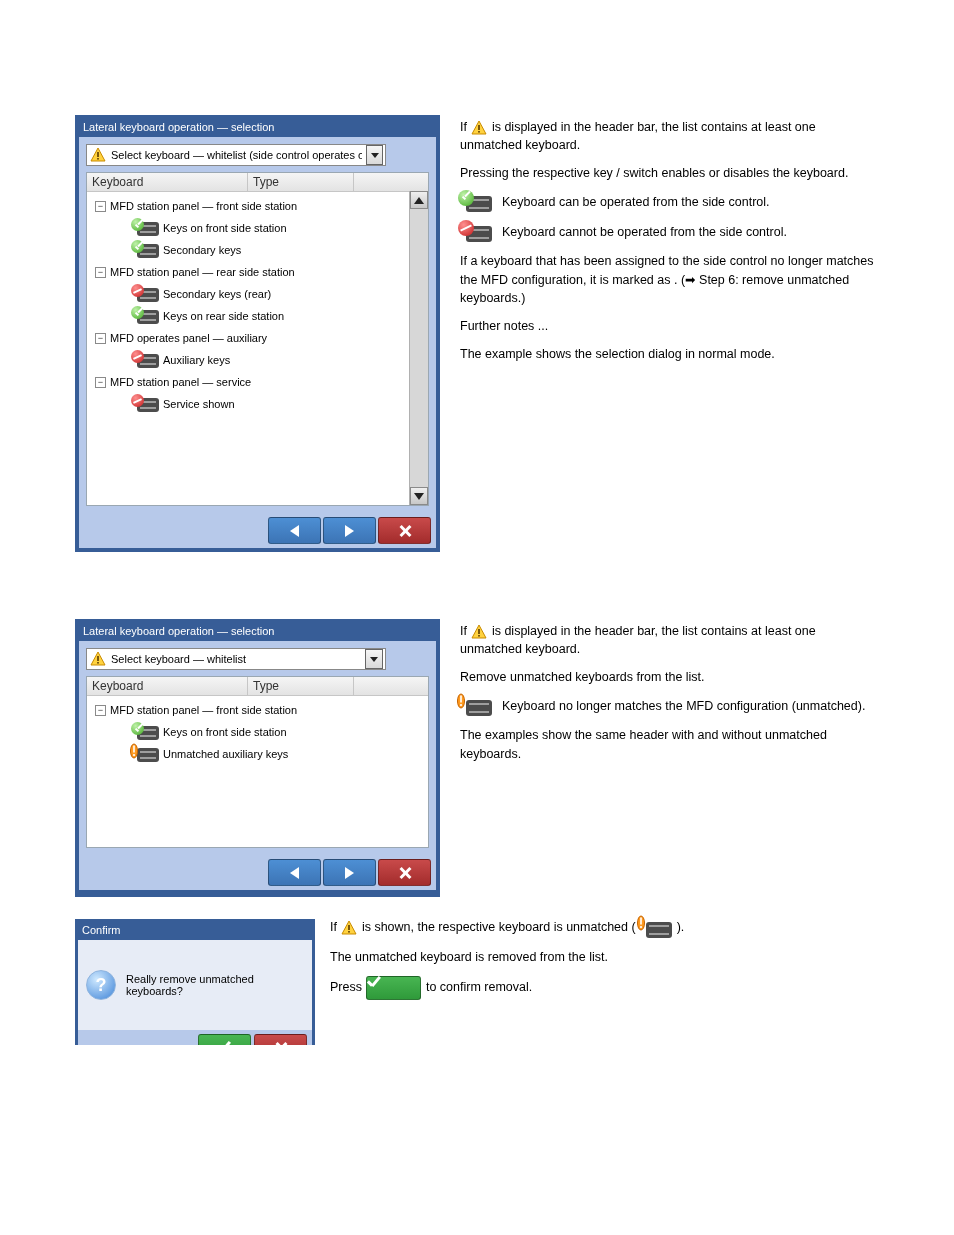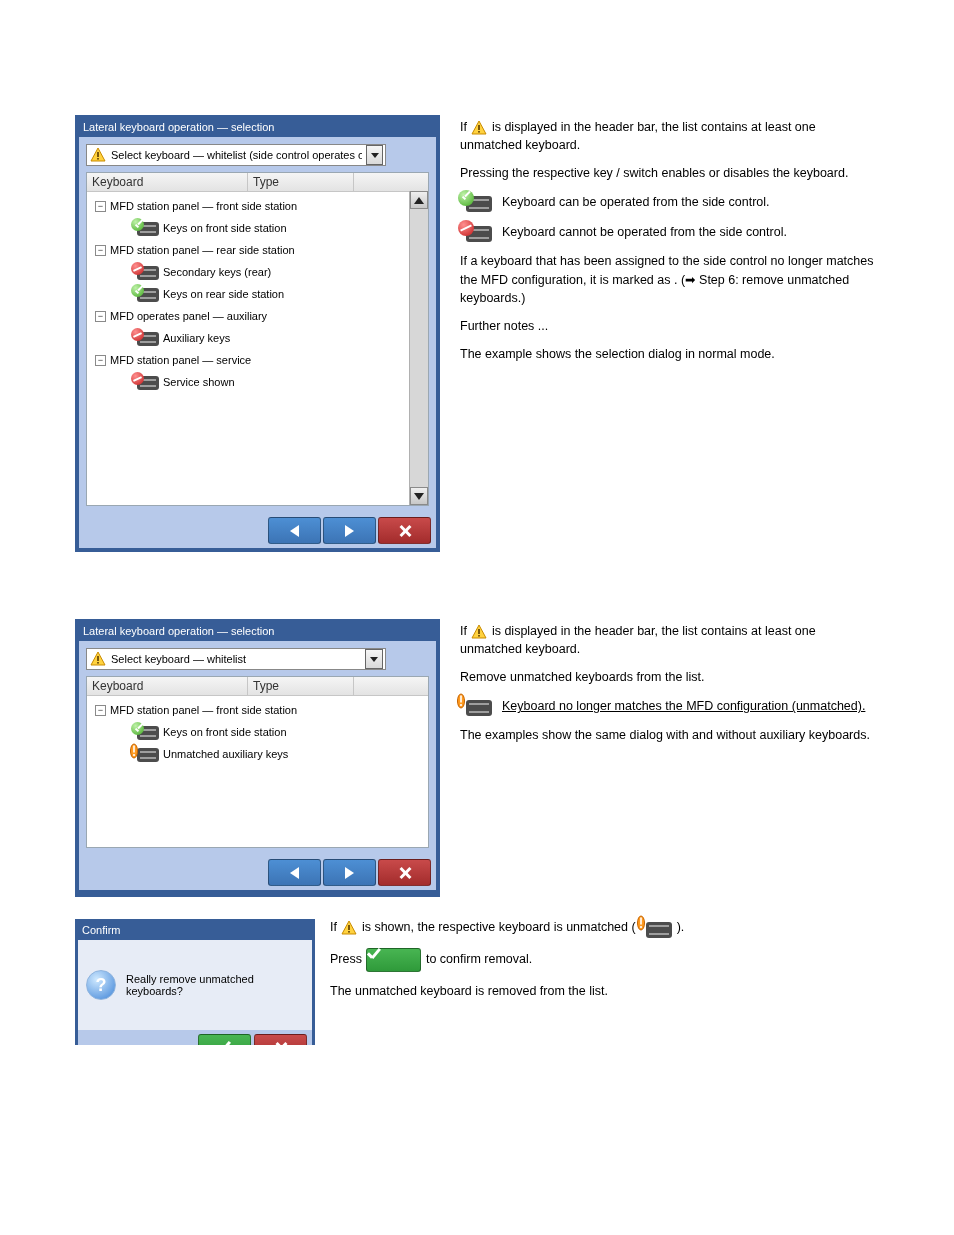--- a/index.html
+++ b/index.html
@@ -424,20 +424,27 @@
                 <span class="expander">−</span>
                 <span>MFD station panel — front side station</span>
               </div>
               <div class="tline tchild">
                 <span class="kbicon kb-sm">
                   <span class="kb"></span>
                   <span class="overlay ov-check"></span>
                 </span>
                 <span>Keys on front side station</span>
               </div>
+              <div class="tline tchild">
+                <span class="kbicon kb-sm">
+                  <span class="kb"></span>
+                  <span class="overlay ov-check"></span>
+                </span>
+                <span>Secondary keys</span>
+              </div>
             </div>
             <div class="tnode">
               <div class="tline">
                 <span class="expander">−</span>
                 <span>MFD station panel — rear side station</span>
               </div>
               <div class="tline tchild">
                 <span class="kbicon kb-sm">
                   <span class="kb"></span>
                   <span class="overlay ov-block"></span>
@@ -589,32 +596,32 @@
 
   <div class="body-text" style="position:absolute; left:460px; top:622px; width:420px;">
     <p>
       <span>If </span>
       <span class="warn-tri inline-icon"><svg width="16" height="16">
             <use href="#warntri"></use>
           </svg></span>
       <span> is displayed in the header bar, the list contains at least one unmatched keyboard.</span>
     </p>
     <p>Remove unmatched keyboards from the list.</p>
-    <p style="display:flex;align-items:center;gap:10px;text-decoration:underline;">
+    <p style="display:flex;align-items:center;gap:10px;">
       <span class="kbicon">
           <span class="kb"></span>
           <span class="overlay ov-warn">
             <svg width="10" height="18">
               <use href="#exclori"></use>
             </svg>
           </span>
         </span>
       <span>Keyboard no longer matches the MFD configuration (unmatched).</span>
     </p>
-    <p>The examples show the same dialog with and without auxiliary keyboards.</p>
+    <p>The examples show the same header with and without unmatched keyboards.</p>
   </div>
 
   <div class="dlg3">
     <div class="dlg1-title">Confirm</div>
     <div class="dlg3-body">
       <div class="q-icon">?</div>
       <div>Really remove unmatched keyboards?</div>
     </div>
     <div class="dlg3-footer">
       <div class="navbtn btn-green" title="OK">
@@ -633,23 +640,23 @@
             <use href="#warntri"></use>
           </svg></span>
       <span> is shown, the respective keyboard is unmatched (</span>
       <span class="kbicon inline-icon" style="vertical-align:middle"><span class="kb"></span><span class="overlay ov-warn">
             <svg width="10" height="18">
               <use href="#exclori"></use>
             </svg>
           </span></span>
       <span>).</span>
     </p>
+    <p>The unmatched keyboard is removed from the list.</p>
     <p>
       <span>Press </span>
       <span class="navbtn btn-green inline-icon" style="width:55px;height:24px;vertical-align:middle"><span class="check-mark"></span></span>
       <span> to confirm removal.</span>
     </p>
-    <p>The unmatched keyboard is removed from the list.</p>
   </div>
 
   <div class="body-text" style="position:absolute; left:75px; top:1085px; width:800px; font-weight:normal;">7. End lateral keyboard operation.</div>
 
 </div>
 
 </body></html>

